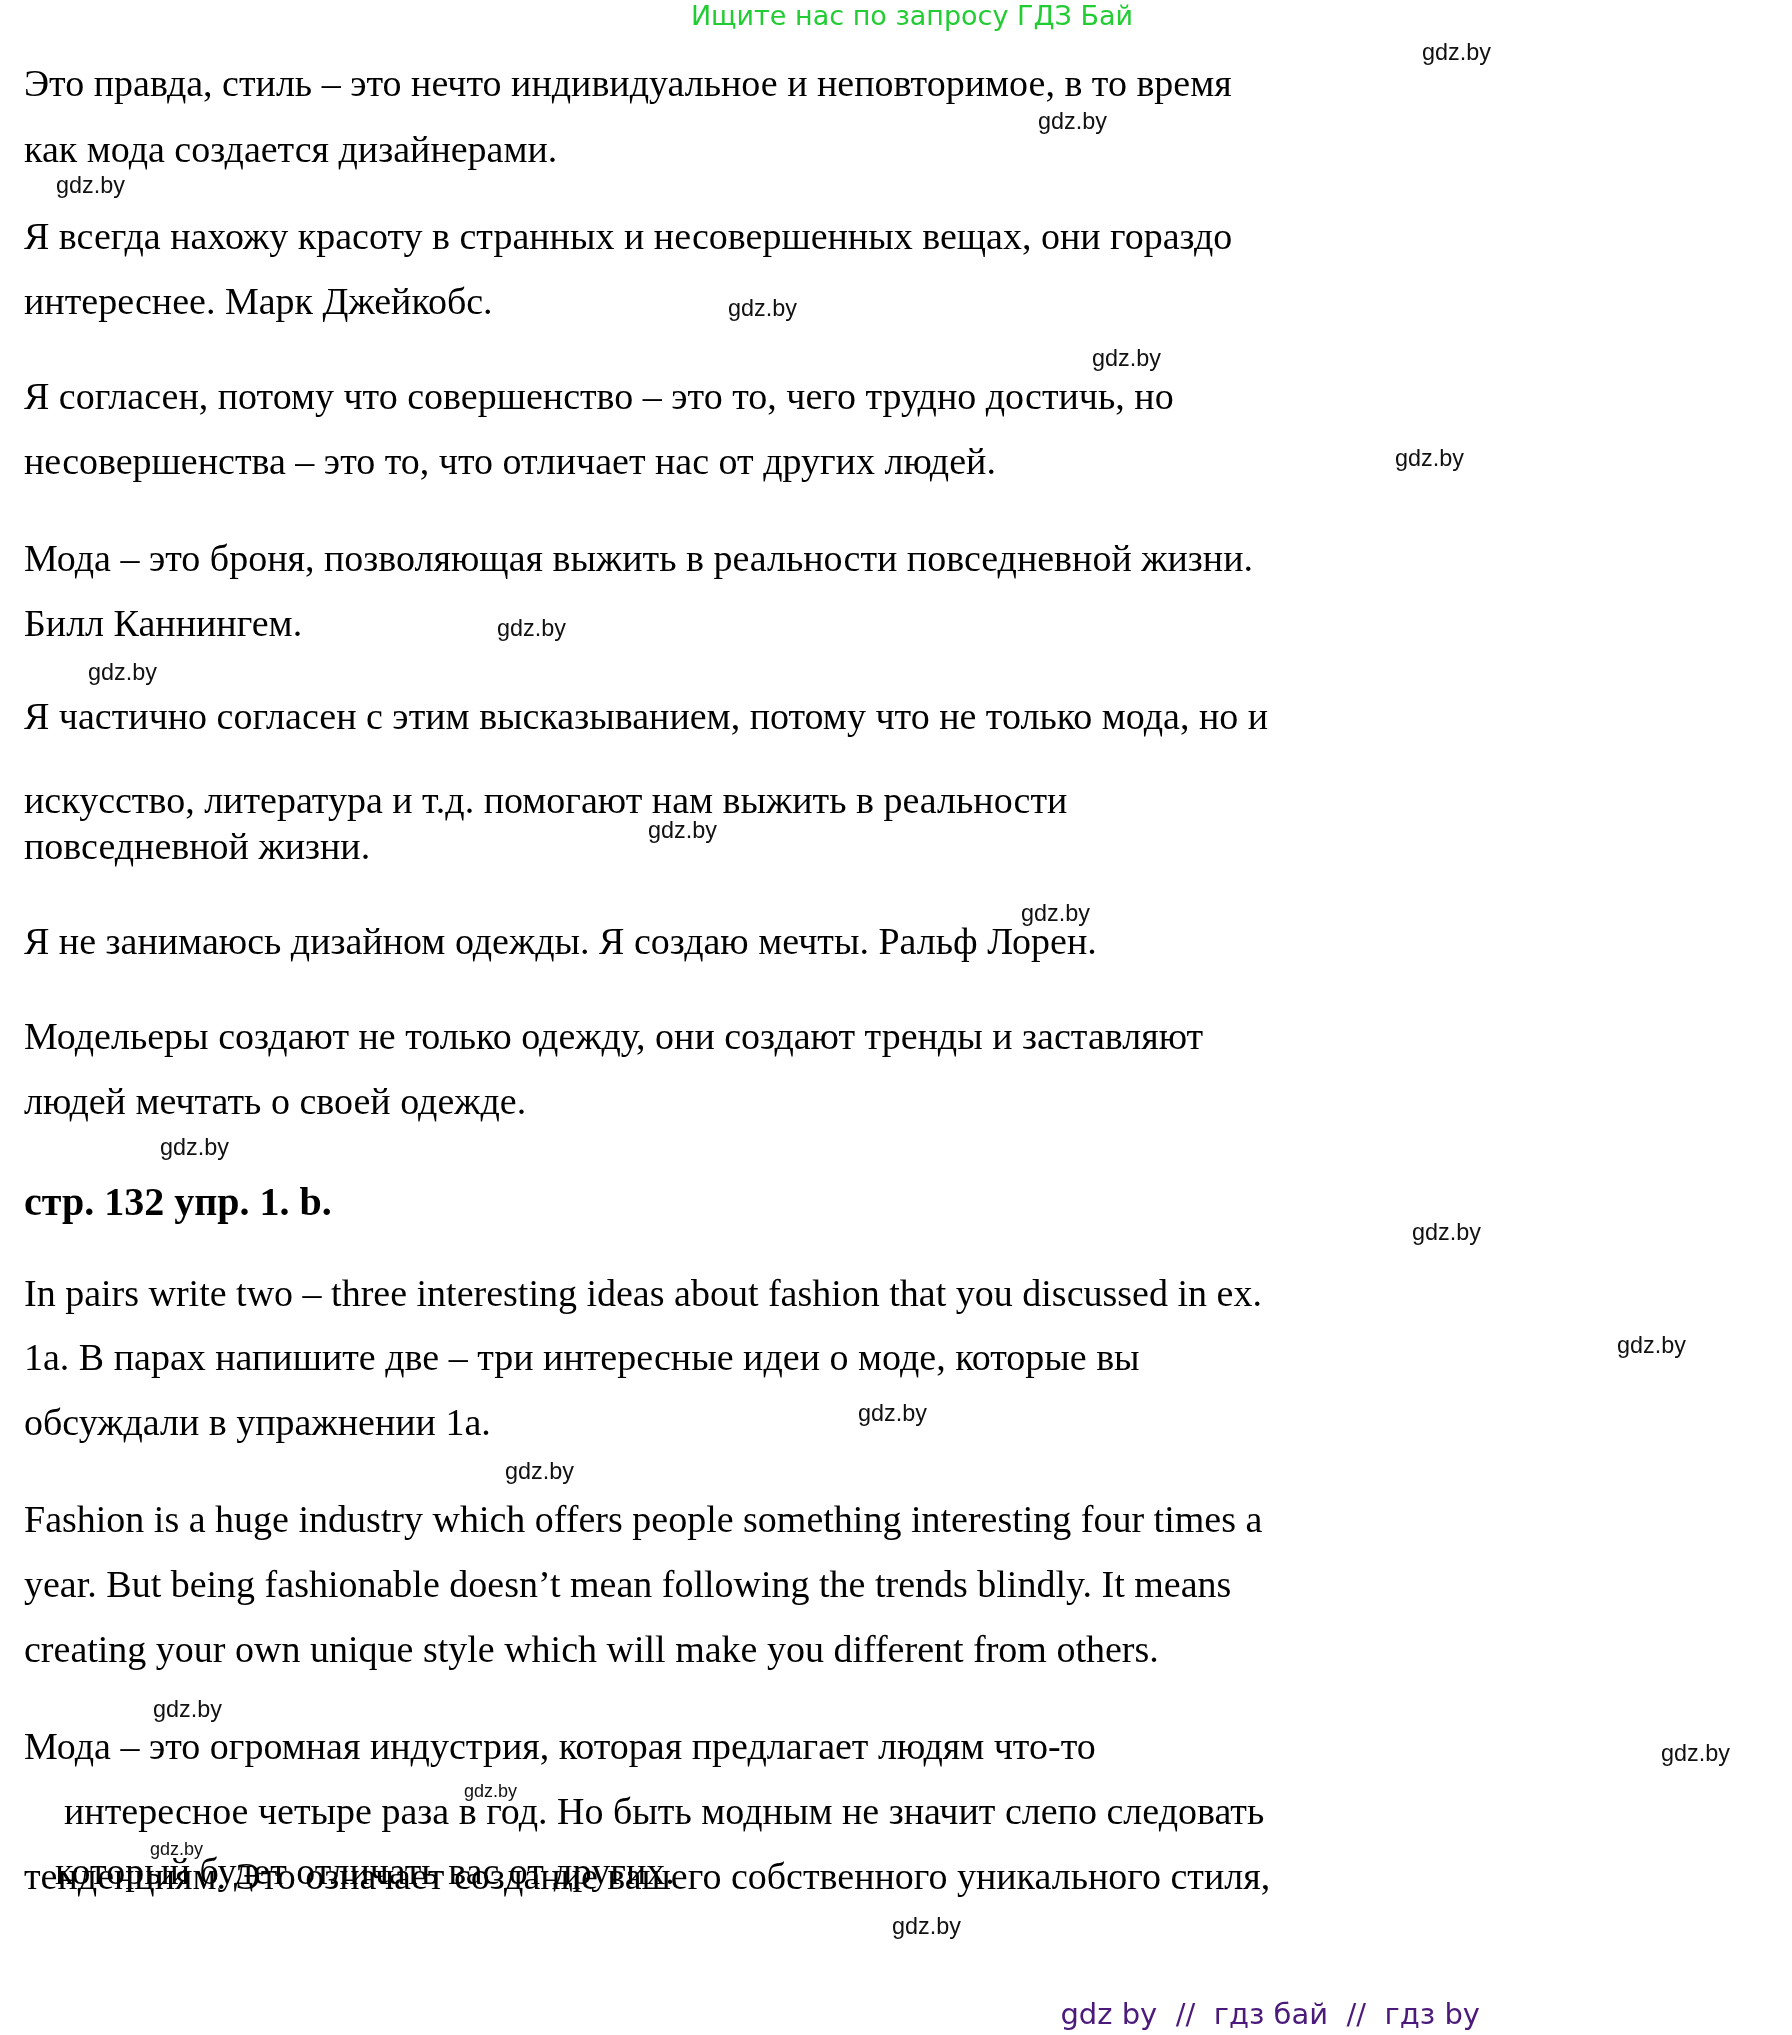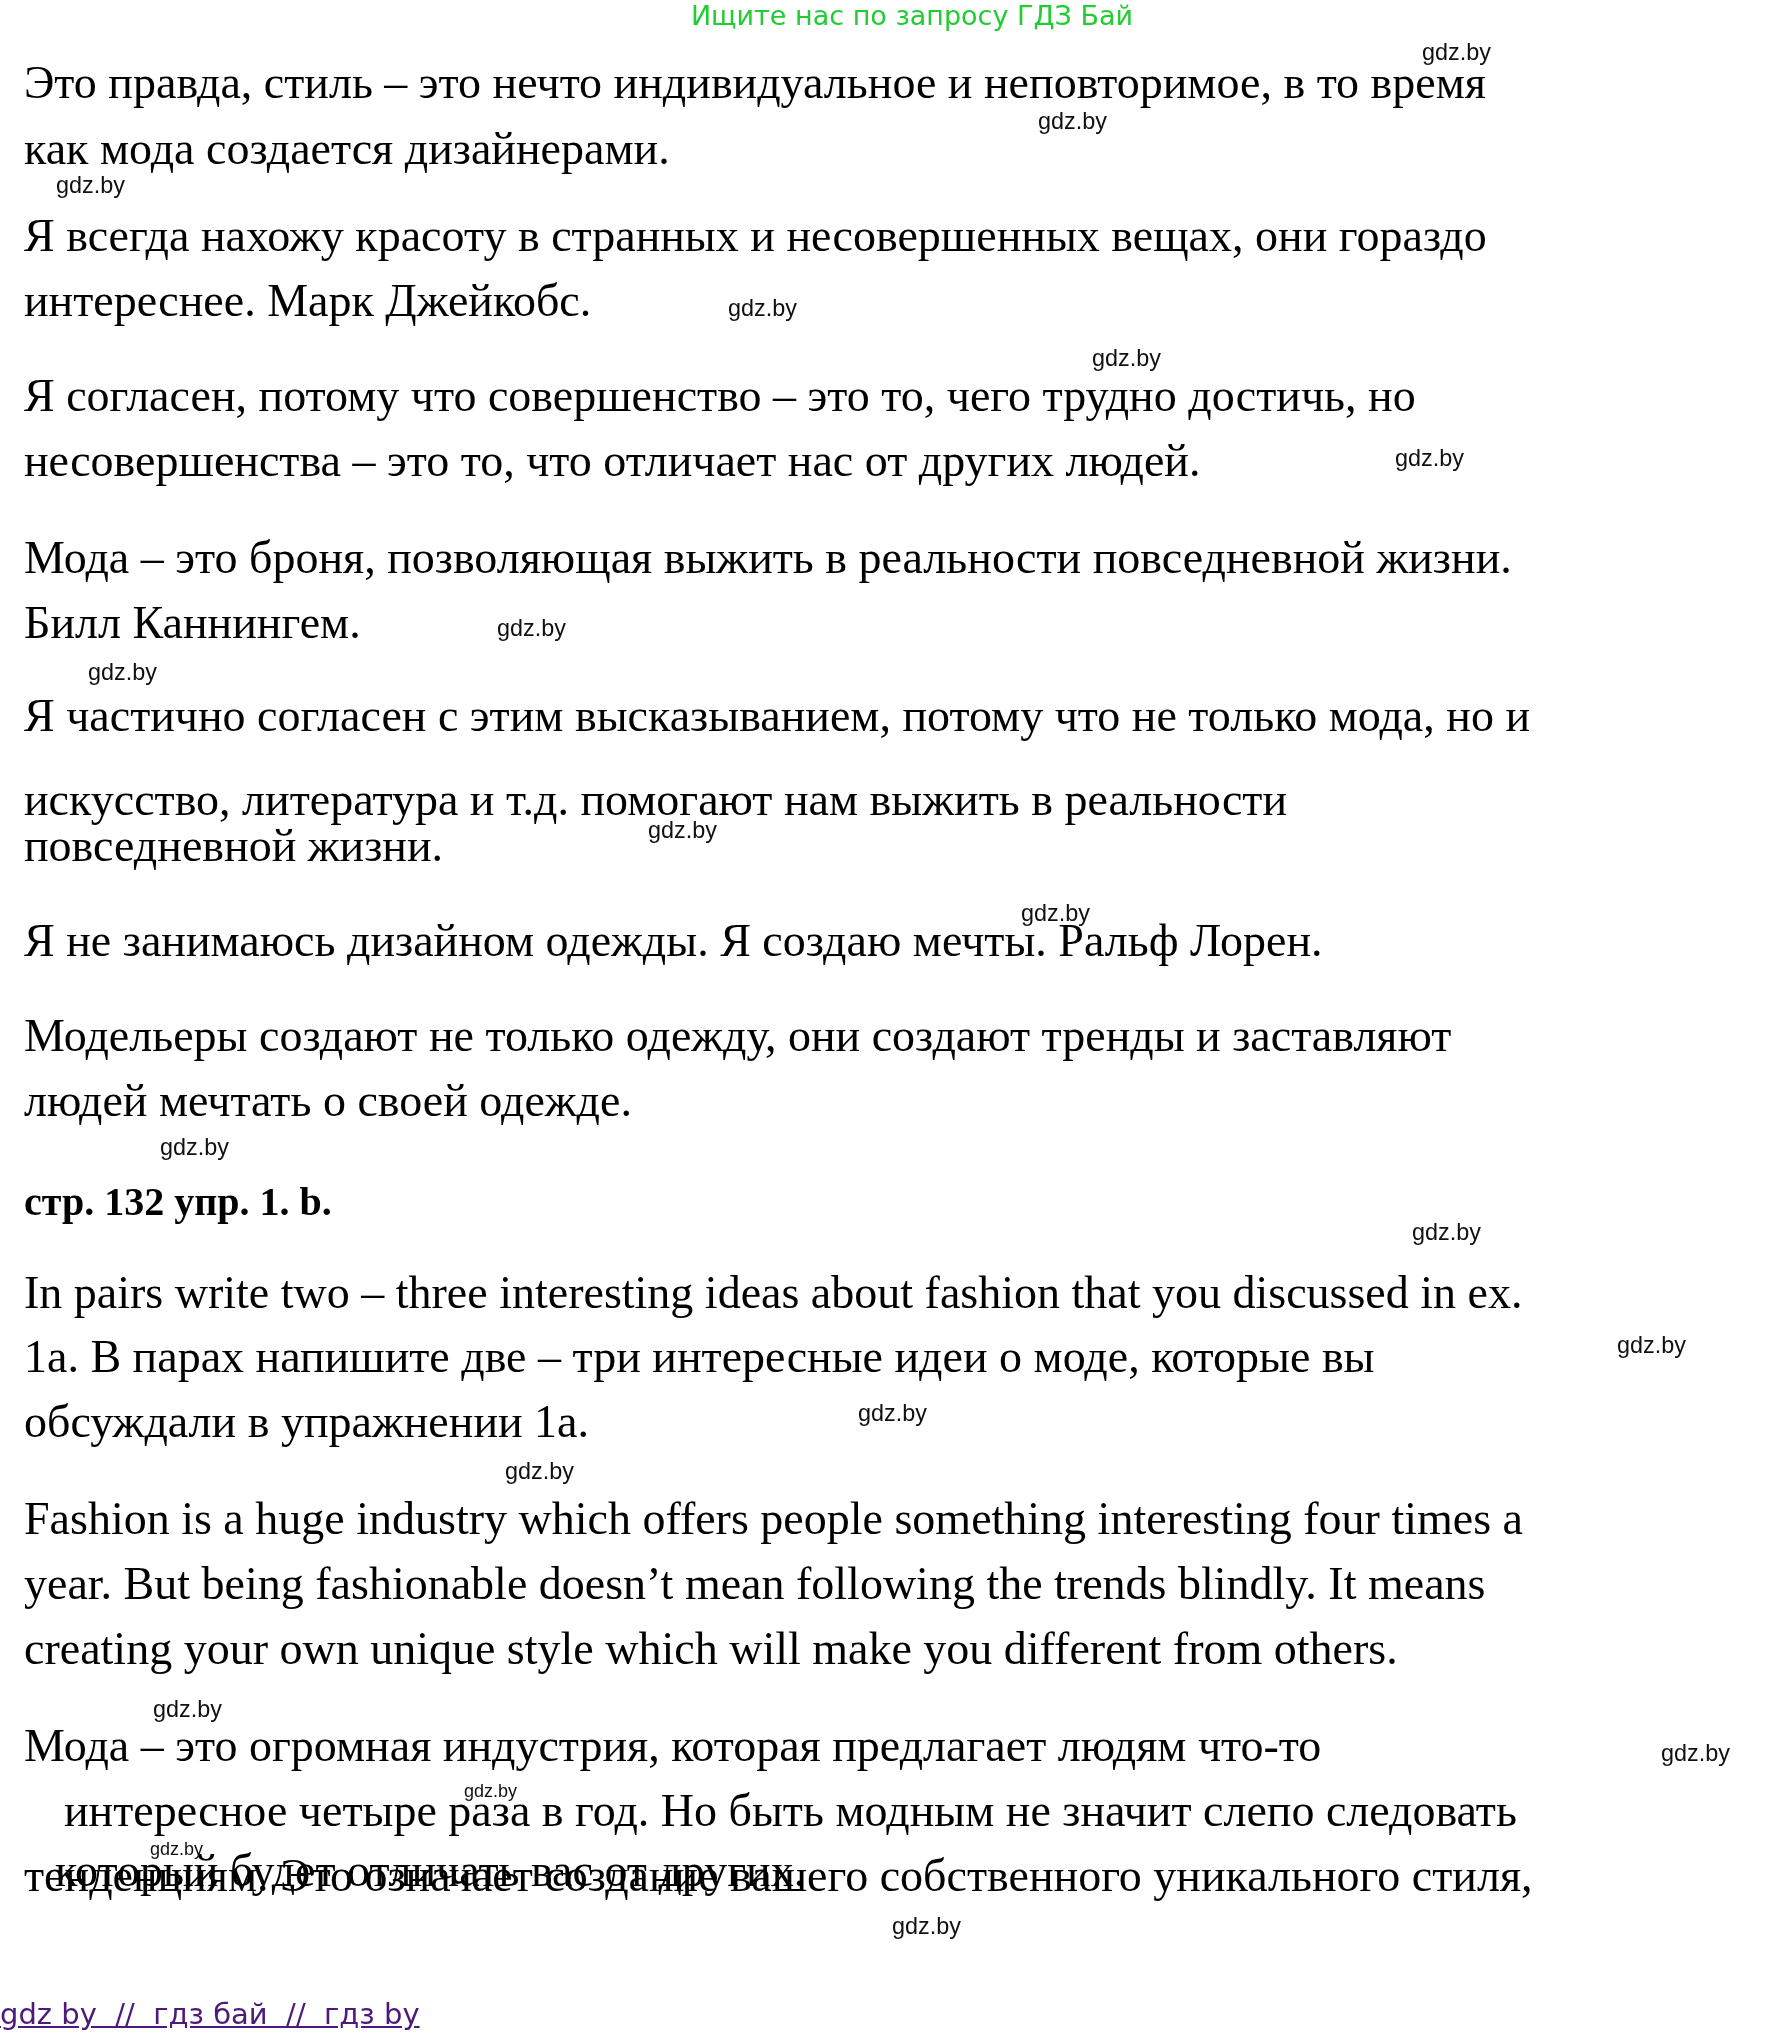--- a/index.html
+++ b/index.html
@@ -4,34 +4,34 @@
 <style>
   html, body { margin: 0; padding: 0; background: #ffffff; }
   body { width: 1792px; height: 2035px; position: relative; overflow: hidden; }
   .header {
     position: absolute; left: 16px; width: 1792px; top: 0; height: 36px;
     text-align: center; color: #22cc33;
     font-family: "DejaVu Sans", sans-serif; font-size: 27px; line-height: 32px;
   }
   .line {
     position: absolute; left: 24px; white-space: nowrap;
-    font-family: "Liberation Serif", serif; font-size: 46px; line-height: 54px;
+    font-family: "Liberation Serif", serif; font-size: 38px; line-height: 54px;
     color: #000000;
   }
   .line.bold { font-weight: bold; font-size: 40px; }
   .wm {
     position: absolute; white-space: nowrap;
     font-family: "Liberation Sans", sans-serif; font-size: 23.4px; line-height: 23.4px;
     color: #111111;
   }
   .wm.small { font-size: 18px; line-height: 18px; }
   .footer {
     position: absolute; left: 0; width: 1480px; top: 1996px; height: 36px;
-    text-align: left; color: #4b1a7a; white-space: pre;
-    font-family: "DejaVu Sans", sans-serif; font-size: 29px; line-height: 36px; text-decoration: underline;
+    text-align: right; color: #4b1a7a; white-space: pre;
+    font-family: "DejaVu Sans", sans-serif; font-size: 29px; line-height: 36px;
   }
 </style>
 </head>
 <body>
 
 <div class="header">Ищите нас по запросу ГДЗ Бай</div>
 
 <div id="content">
     <div class="line" style="top: 56px;">Это правда, стиль – это нечто индивидуальное и неповторимое, в то время</div>
     <div class="line" style="top: 122px;">как мода создается дизайнерами.</div>

